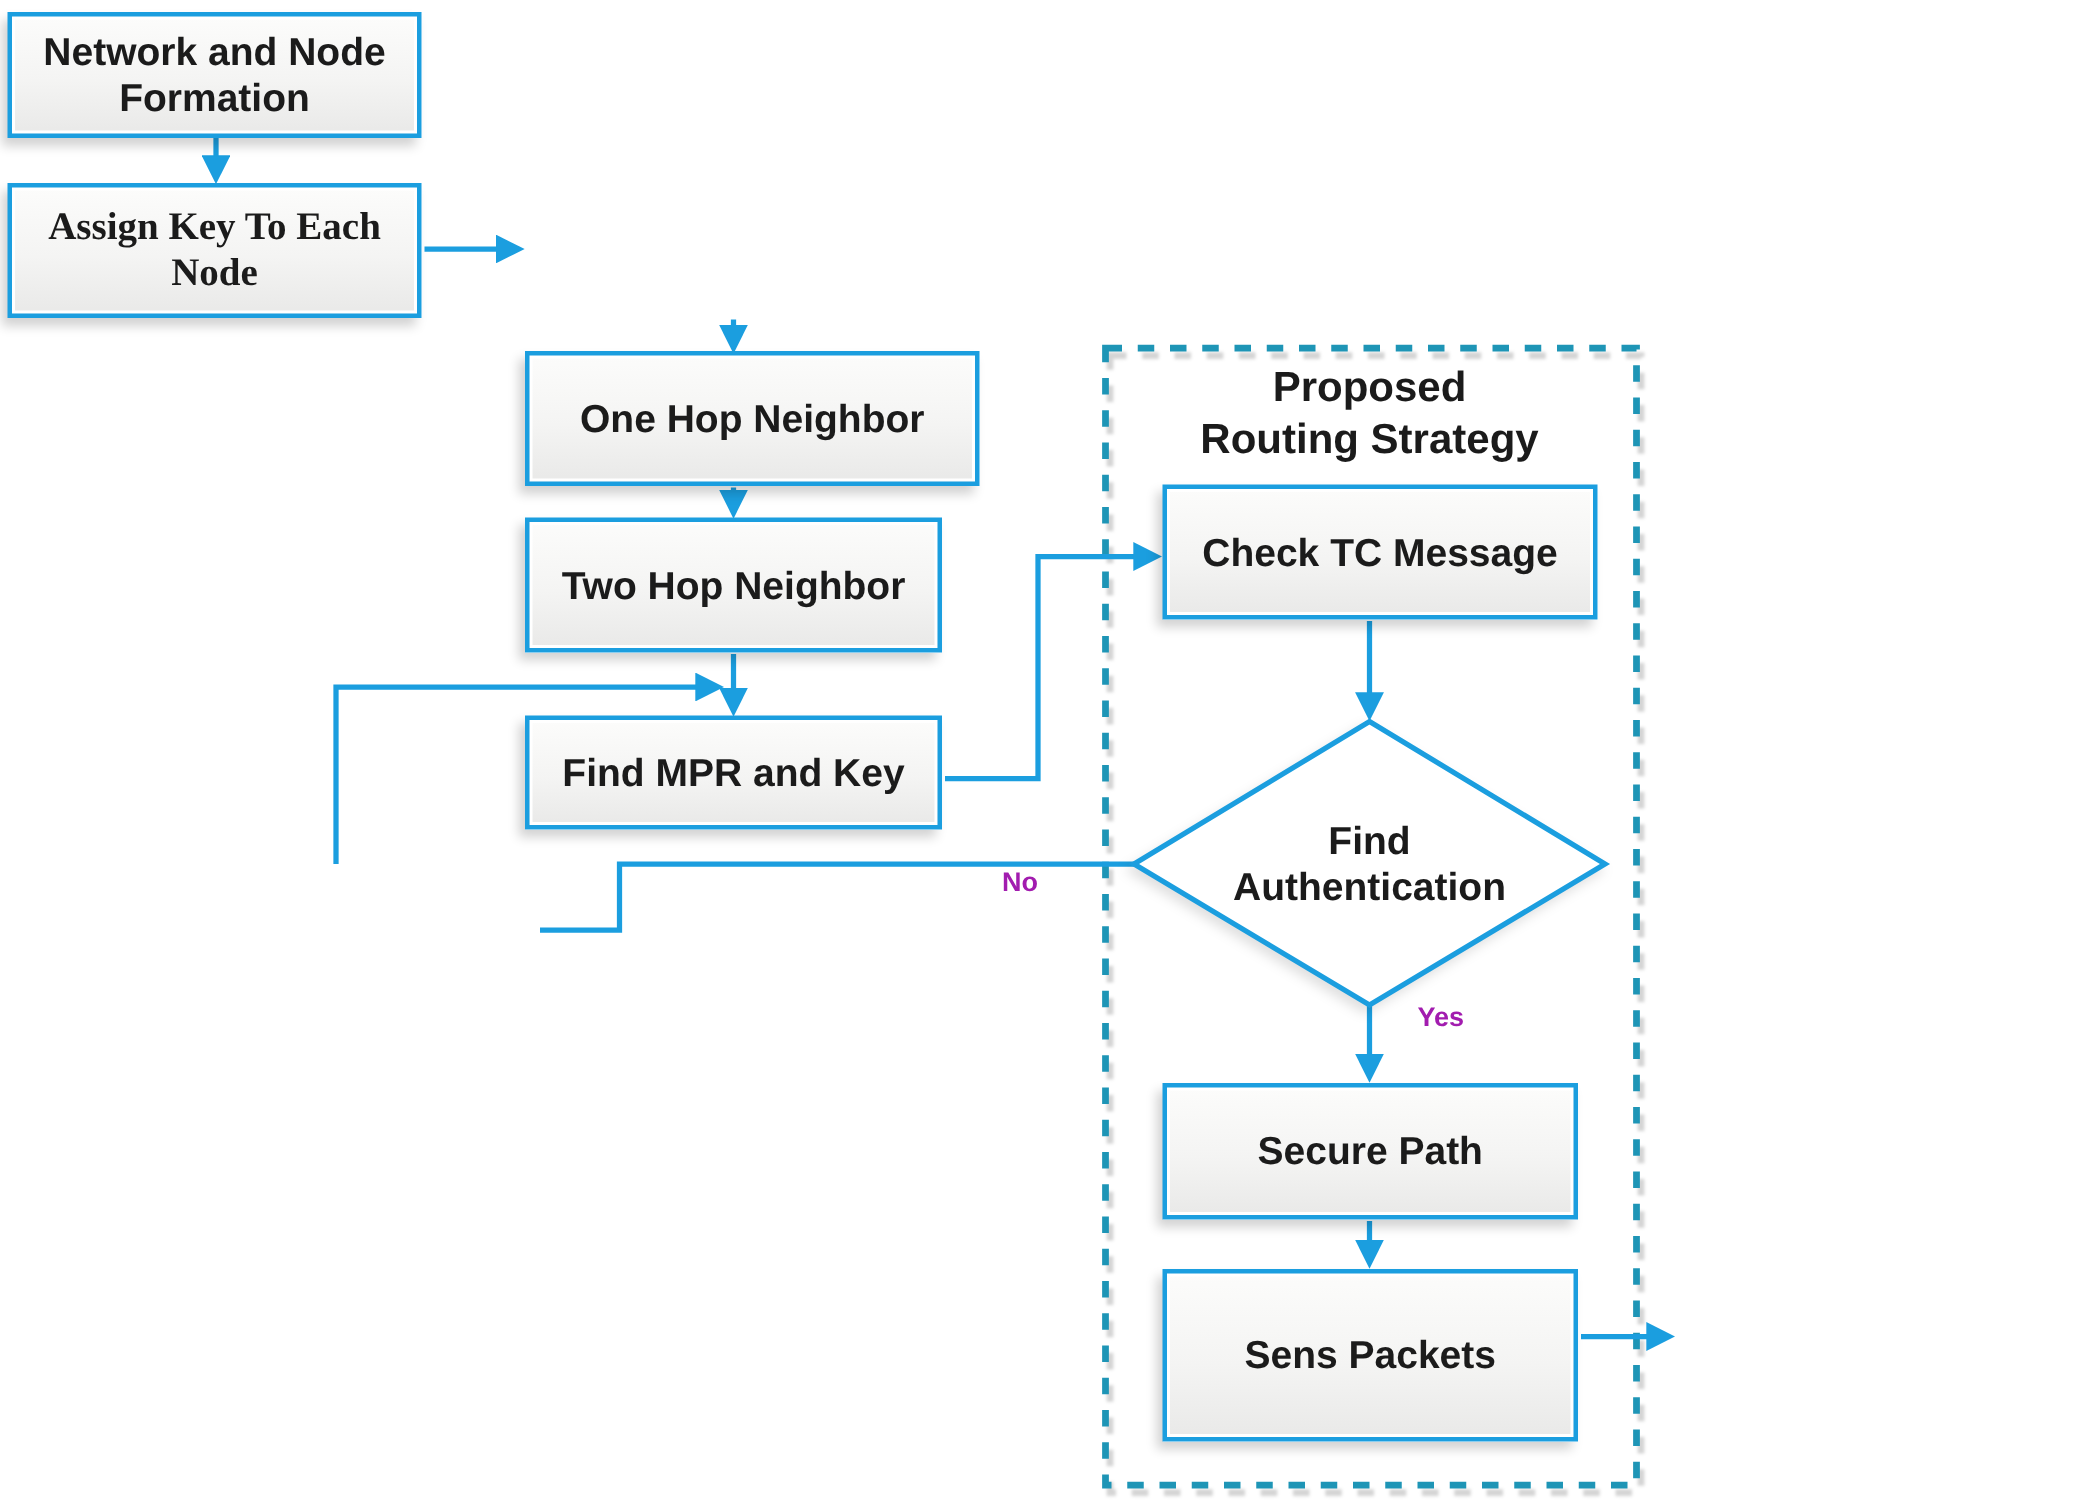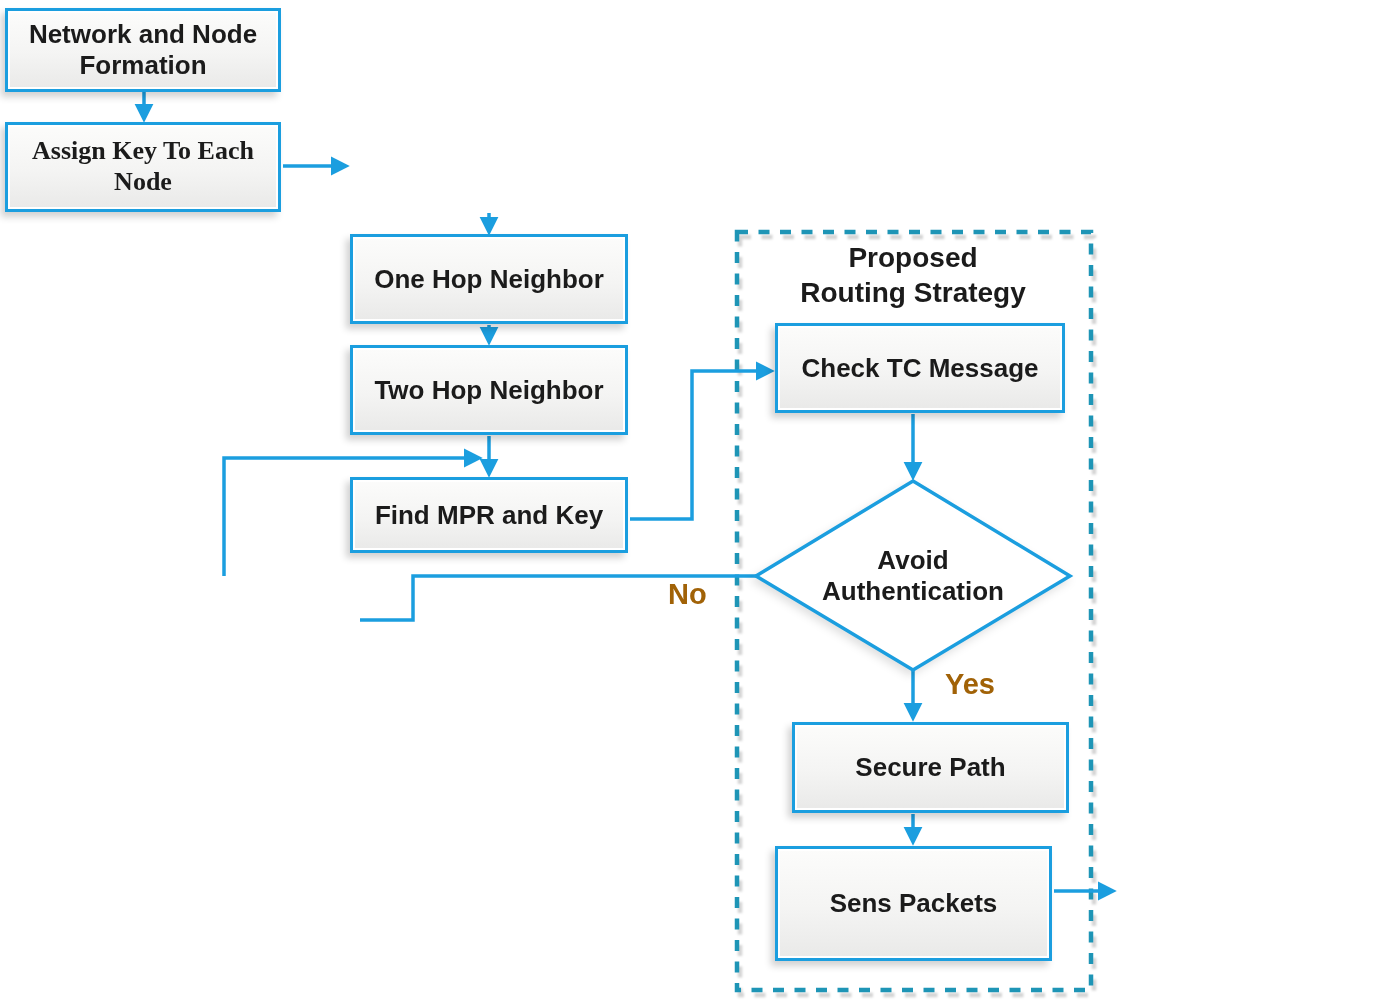--- a/index.html
+++ b/index.html
@@ -33,26 +33,26 @@
     text-align: center;
     font-size: 26px;
     font-weight: 700;
     line-height: 1.18;
     color: #1b1b1b;
     padding: 4px 10px;
   }
   .n-network { left: 5px;    top: 8px;   width: 276px; height: 84px; }
   .n-assign  { left: 5px;    top: 122px; width: 276px; height: 90px; font-family: Liberation Serif, serif; }
   .n-victim  { left: 350px;  top: 123px; width: 278px; height: 89px; }
-  .n-onehop  { left: 350px;  top: 234px; width: 278px; height: 90px; }
+  .n-onehop  { left: 350px;  top: 234px; width: 303px; height: 90px; }
   .n-twohop  { left: 350px;  top: 345px; width: 278px; height: 90px; }
   .n-findmpr { left: 350px;  top: 477px; width: 278px; height: 76px; }
   .n-avoid   { left: 90px;   top: 577px; width: 268px; height: 86px; }
   .n-checktc { left: 775px;  top: 323px; width: 290px; height: 90px; }
-  .n-secure  { left: 775px;  top: 722px; width: 277px; height: 91px; margin-left: 17px; }
+  .n-secure  { left: 775px;  top: 722px; width: 277px; height: 91px; }
   .n-sens    { left: 775px;  top: 846px; width: 277px; height: 115px; }
   .n-dest    { left: 1117px; top: 845px; width: 278px; height: 90px; }
 
   .decision-label {
     position: absolute;
     left: 813px; top: 530px;
     width: 200px; height: 92px;
     display: flex;
     align-items: center;
     justify-content: center;
@@ -68,23 +68,23 @@
     width: 250px;
     text-align: center;
     font-size: 28px;
     font-weight: 700;
     line-height: 1.25;
     color: #1b1b1b;
     white-space: pre-line;
   }
   .edge-label {
     position: absolute;
-    font-size: 29px;
+    font-size: 18px;
     font-weight: 700;
-    color: #a16207;
+    color: #a21caf;
   }
   .lbl-no  { left: 668px; top: 578px; }
   .lbl-yes { left: 945px; top: 668px; }
 
   .group-rect { filter: drop-shadow(3px 5px 1px rgba(0,0,0,0.17)); }
   .diamond    { filter: drop-shadow(-3px 4px 4px rgba(0,0,0,0.12)); }
 </style>
 </head>
 <body>
 
@@ -122,18 +122,18 @@
 
   <div class="node n-network">Network and Node Formation</div>
   <div class="node n-assign">Assign Key To Each Node</div>
   <div class="node n-onehop">One Hop Neighbor</div>
   <div class="node n-twohop">Two Hop Neighbor</div>
   <div class="node n-findmpr">Find MPR and Key</div>
   <div class="node n-checktc">Check TC Message</div>
   <div class="node n-secure">Secure Path</div>
   <div class="node n-sens">Sens Packets</div>
 
-  <div class="decision-label">Avoid Authentication</div>
+  <div class="decision-label">Find Authentication</div>
 
   <div class="edge-label lbl-no">No</div>
   <div class="edge-label lbl-yes">Yes</div>
 
 </div>
 
 </body></html>

